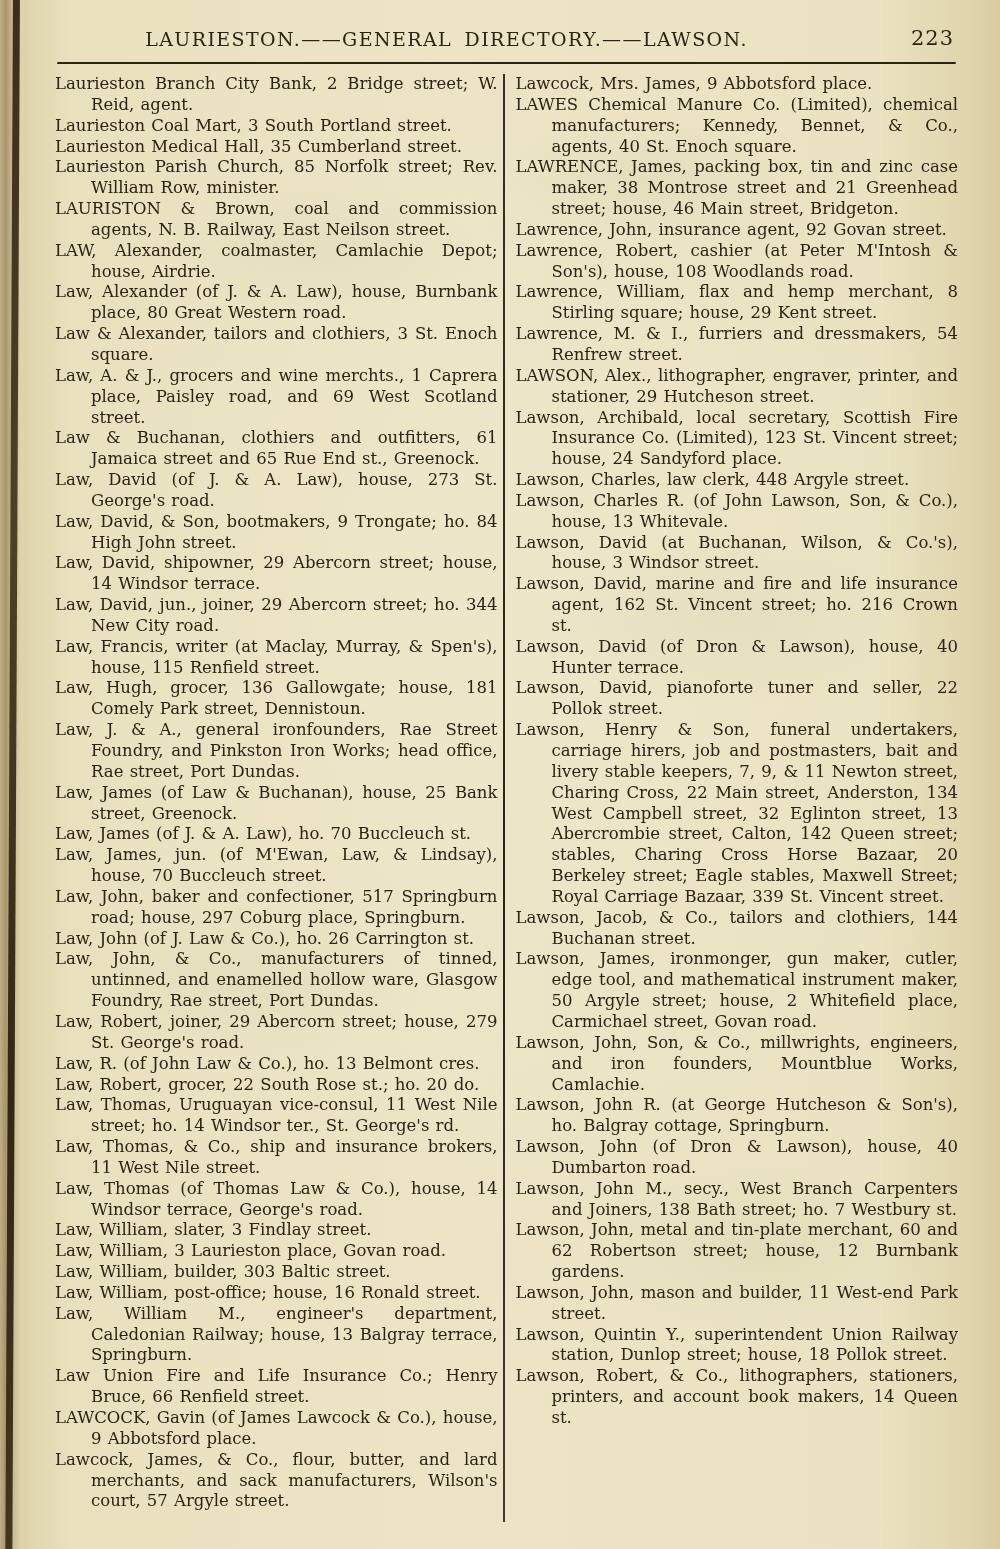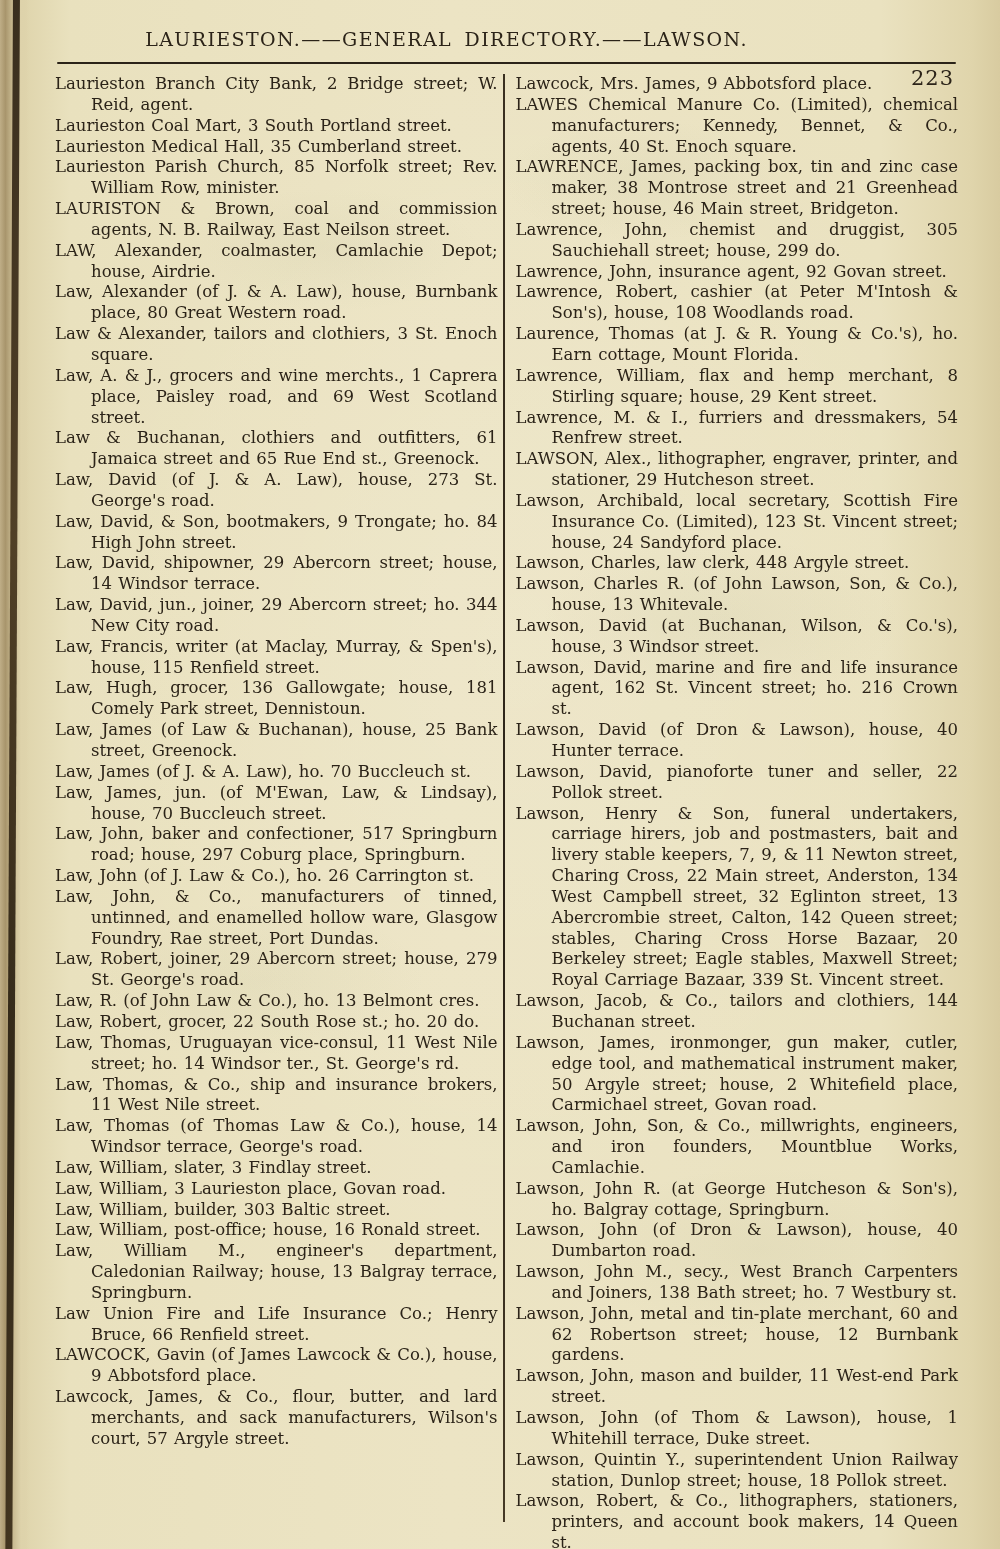--- a/index.html
+++ b/index.html
@@ -46,21 +46,21 @@
   .header {
     position: absolute; left: 55px; top: 28px; width: 903px; height: 30px;
   }
   .header-title {
     position: absolute; left: 0; right: 120px; text-align: center;
     font-size: 19px; letter-spacing: 1.4px; word-spacing: 5px;
     white-space: nowrap;
   }
   .page-number {
     position: absolute; right: 4px; top: -2px;
-    font-size: 21px; letter-spacing: 1px; margin-top: 40px;
+    font-size: 21px; letter-spacing: 1px;
   }
   .header-rule {
     position: absolute; left: 57px; top: 62px; width: 899px; height: 2px;
     background: #2b2318; border-radius: 1px;
   }
 
   .content {
     position: absolute; left: 55px; top: 74px; width: 903px;
     display: flex;
   }
@@ -104,20 +104,21 @@
       <p class="entry">Law, Alexander (of J. &amp; A. Law), house, Burnbank place, 80 Great Western road.</p>
       <p class="entry">Law &amp; Alexander, tailors and clothiers, 3 St. Enoch square.</p>
       <p class="entry">Law, A. &amp; J., grocers and wine merchts., 1 Caprera place, Paisley road, and 69 West Scotland street.</p>
       <p class="entry">Law &amp; Buchanan, clothiers and outfitters, 61 Jamaica street and 65 Rue End st., Greenock.</p>
       <p class="entry">Law, David (of J. &amp; A. Law), house, 273 St. George's road.</p>
       <p class="entry">Law, David, &amp; Son, bootmakers, 9 Trongate; ho. 84 High John street.</p>
       <p class="entry">Law, David, shipowner, 29 Abercorn street; house, 14 Windsor terrace.</p>
       <p class="entry">Law, David, jun., joiner, 29 Abercorn street; ho. 344 New City road.</p>
       <p class="entry">Law, Francis, writer (at Maclay, Murray, &amp; Spen's), house, 115 Renfield street.</p>
       <p class="entry">Law, Hugh, grocer, 136 Gallowgate; house, 181 Comely Park street, Dennistoun.</p>
+      <p class="entry">Law, J. &amp; A., general ironfounders, Rae Street Foundry, and Pinkston Iron Works; head office, Rae street, Port Dundas.</p>
       <p class="entry">Law, James (of Law &amp; Buchanan), house, 25 Bank street, Greenock.</p>
       <p class="entry">Law, James (of J. &amp; A. Law), ho. 70 Buccleuch st.</p>
       <p class="entry">Law, James, jun. (of M'Ewan, Law, &amp; Lindsay), house, 70 Buccleuch street.</p>
       <p class="entry">Law, John, baker and confectioner, 517 Springburn road; house, 297 Coburg place, Springburn.</p>
       <p class="entry">Law, John (of J. Law &amp; Co.), ho. 26 Carrington st.</p>
       <p class="entry">Law, John, &amp; Co., manufacturers of tinned, untinned, and enamelled hollow ware, Glasgow Foundry, Rae street, Port Dundas.</p>
       <p class="entry">Law, Robert, joiner, 29 Abercorn street; house, 279 St. George's road.</p>
       <p class="entry">Law, R. (of John Law &amp; Co.), ho. 13 Belmont cres.</p>
       <p class="entry">Law, Robert, grocer, 22 South Rose st.; ho. 20 do.</p>
       <p class="entry">Law, Thomas, Uruguayan vice-consul, 11 West Nile street; ho. 14 Windsor ter., St. George's rd.</p>
@@ -130,40 +131,37 @@
       <p class="entry">Law, William M., engineer's department, Caledonian Railway; house, 13 Balgray terrace, Springburn.</p>
       <p class="entry">Law Union Fire and Life Insurance Co.; Henry Bruce, 66 Renfield street.</p>
       <p class="entry">LAWCOCK, Gavin (of James Lawcock &amp; Co.), house, 9 Abbotsford place.</p>
       <p class="entry">Lawcock, James, &amp; Co., flour, butter, and lard merchants, and sack manufacturers, Wilson's court, 57 Argyle street.</p>
     </div>
   <div class="col-divider"></div>
   <div class="col">
       <p class="entry">Lawcock, Mrs. James, 9 Abbotsford place.</p>
       <p class="entry">LAWES Chemical Manure Co. (Limited), chemical manufacturers; Kennedy, Bennet, &amp; Co., agents, 40 St. Enoch square.</p>
       <p class="entry">LAWRENCE, James, packing box, tin and zinc case maker, 38 Montrose street and 21 Greenhead street; house, 46 Main street, Bridgeton.</p>
-      <p class="entry">Lawrence, John, chemist and druggist, 305 Sauchiehall street; house, 299 do.</p>
       <p class="entry">Lawrence, John, insurance agent, 92 Govan street.</p>
       <p class="entry">Lawrence, Robert, cashier (at Peter M'Intosh &amp; Son's), house, 108 Woodlands road.</p>
-      <p class="entry">Laurence, Thomas (at J. &amp; R. Young &amp; Co.'s), ho. Earn cottage, Mount Florida.</p>
       <p class="entry">Lawrence, William, flax and hemp merchant, 8 Stirling square; house, 29 Kent street.</p>
       <p class="entry">Lawrence, M. &amp; I., furriers and dressmakers, 54 Renfrew street.</p>
       <p class="entry">LAWSON, Alex., lithographer, engraver, printer, and stationer, 29 Hutcheson street.</p>
       <p class="entry">Lawson, Archibald, local secretary, Scottish Fire Insurance Co. (Limited), 123 St. Vincent street; house, 24 Sandyford place.</p>
       <p class="entry">Lawson, Charles, law clerk, 448 Argyle street.</p>
       <p class="entry">Lawson, Charles R. (of John Lawson, Son, &amp; Co.), house, 13 Whitevale.</p>
       <p class="entry">Lawson, David (at Buchanan, Wilson, &amp; Co.'s), house, 3 Windsor street.</p>
       <p class="entry">Lawson, David, marine and fire and life insurance agent, 162 St. Vincent street; ho. 216 Crown st.</p>
       <p class="entry">Lawson, David (of Dron &amp; Lawson), house, 40 Hunter terrace.</p>
       <p class="entry">Lawson, David, pianoforte tuner and seller, 22 Pollok street.</p>
       <p class="entry">Lawson, Henry &amp; Son, funeral undertakers, carriage hirers, job and postmasters, bait and livery stable keepers, 7, 9, &amp; 11 Newton street, Charing Cross, 22 Main street, Anderston, 134 West Campbell street, 32 Eglinton street, 13 Abercrombie street, Calton, 142 Queen street; stables, Charing Cross Horse Bazaar, 20 Berkeley street; Eagle stables, Maxwell Street; Royal Carriage Bazaar, 339 St. Vincent street.</p>
       <p class="entry">Lawson, Jacob, &amp; Co., tailors and clothiers, 144 Buchanan street.</p>
       <p class="entry">Lawson, James, ironmonger, gun maker, cutler, edge tool, and mathematical instrument maker, 50 Argyle street; house, 2 Whitefield place, Carmichael street, Govan road.</p>
       <p class="entry">Lawson, John, Son, &amp; Co., millwrights, engineers, and iron founders, Mountblue Works, Camlachie.</p>
       <p class="entry">Lawson, John R. (at George Hutcheson &amp; Son's), ho. Balgray cottage, Springburn.</p>
       <p class="entry">Lawson, John (of Dron &amp; Lawson), house, 40 Dumbarton road.</p>
       <p class="entry">Lawson, John M., secy., West Branch Carpenters and Joiners, 138 Bath street; ho. 7 Westbury st.</p>
       <p class="entry">Lawson, John, metal and tin-plate merchant, 60 and 62 Robertson street; house, 12 Burnbank gardens.</p>
       <p class="entry">Lawson, John, mason and builder, 11 West-end Park street.</p>
-      <p class="entry">Lawson, John (of Thom &amp; Lawson), house, 1 Whitehill terrace, Duke street.</p>
       <p class="entry">Lawson, Quintin Y., superintendent Union Railway station, Dunlop street; house, 18 Pollok street.</p>
       <p class="entry">Lawson, Robert, &amp; Co., lithographers, stationers, printers, and account book makers, 14 Queen st.</p>
     </div>
 </div>
 
 </body></html>

